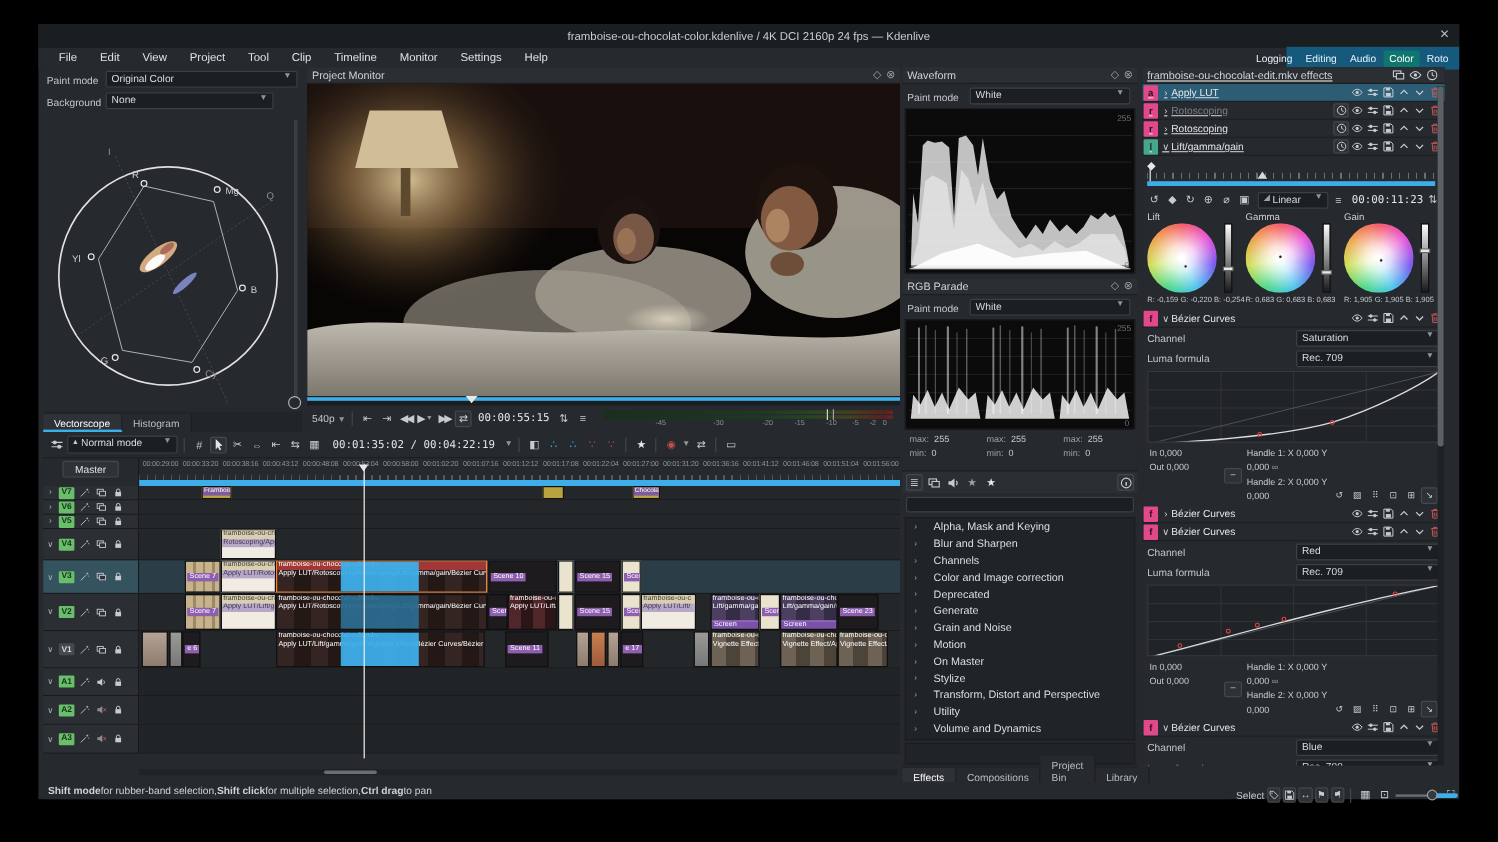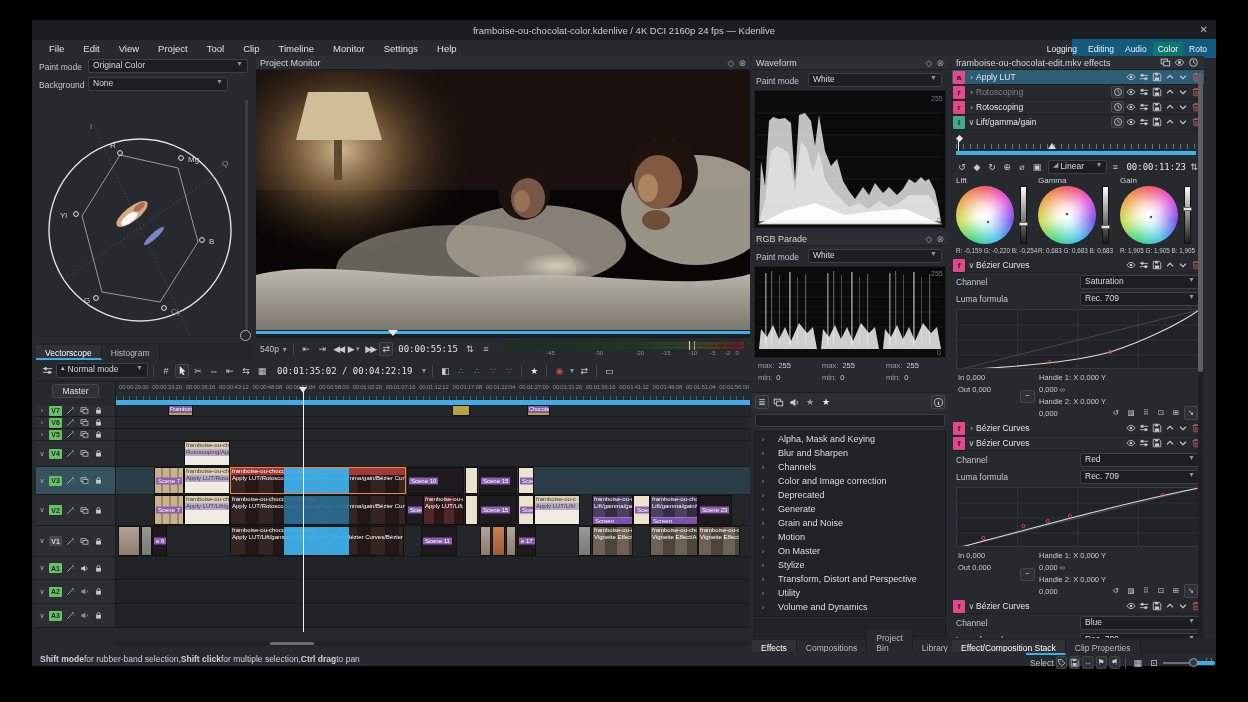--- a/index.html
+++ b/index.html
@@ -435,21 +435,21 @@
       <div class="abs" style="left:2px;top:226px;width:192px;height:18px;background:#212427;border:1px solid #1a1c1e;"></div>
     </div>
   </div>
   <div class="abs tabsbar" style="left:720px;top:618px;width:196px;" id="fxTabs">
       <span class="tab active">Effects</span>
       <span class="tab">Compositions</span>
       <span class="tab">Project Bin</span>
       <span class="tab">Library</span>
     </div>
 
-  <div class="abs panel" style="left:920px;top:36px;width:252px;height:582px;overflow:hidden;">
+  <div class="abs panel" style="left:920px;top:36px;width:252px;height:582px;overflow:hidden;text-decoration:underline;">
     <div class="ptitle">
       <span>framboise-ou-chocolat-edit.mkv effects</span>
         <span class="sp"></span>
       <span class="ibtn"></span>
       <span class="ibtn">
           <svg viewBox="0 0 12 12" fill="none" stroke="#c6cbd0">
             <rect x="1.3" y="2.3" width="6.8" height="5.2"></rect>
             <rect x="4" y="4.6" width="6.6" height="5" fill="#2b2e32"></rect>
           </svg>
         </span>
@@ -989,24 +989,20 @@
               <span class="caret">▼</span>
             </span>
           </div>
         </div>
       </div>
 
     <div class="abs" style="right:1px;top:16px;width:5px;height:566px;background:#1e2124;">
       <div class="abs" style="left:0;top:0;width:5px;height:300px;background:#5c6166;border-radius:2px;"></div>
     </div>
   </div>
-  <div class="abs tabsbar" style="left:920px;top:618px;width:264px;" id="stackTabs">
-      <span class="tab active">Effect/Composition Stack</span>
-      <span class="tab">Clip Properties</span>
-    </div>
 
   <div class="abs" style="left:998px;top:636px;width:186px;height:13px;display:flex;align-items:center;gap:2px;">
     <span class="flabel">Select</span>
     <span class="small-btn">
         <svg viewBox="0 0 12 12" fill="none" stroke="#c6cbd0">
           <path d="M1.8 5.5V1.8h3.7l4.7 4.7-3.7 3.7z"></path>
           <circle cx="3.8" cy="3.8" r="0.7" fill="#c6cbd0" stroke="none"></circle>
         </svg>
       </span>
     <span class="small-btn">

